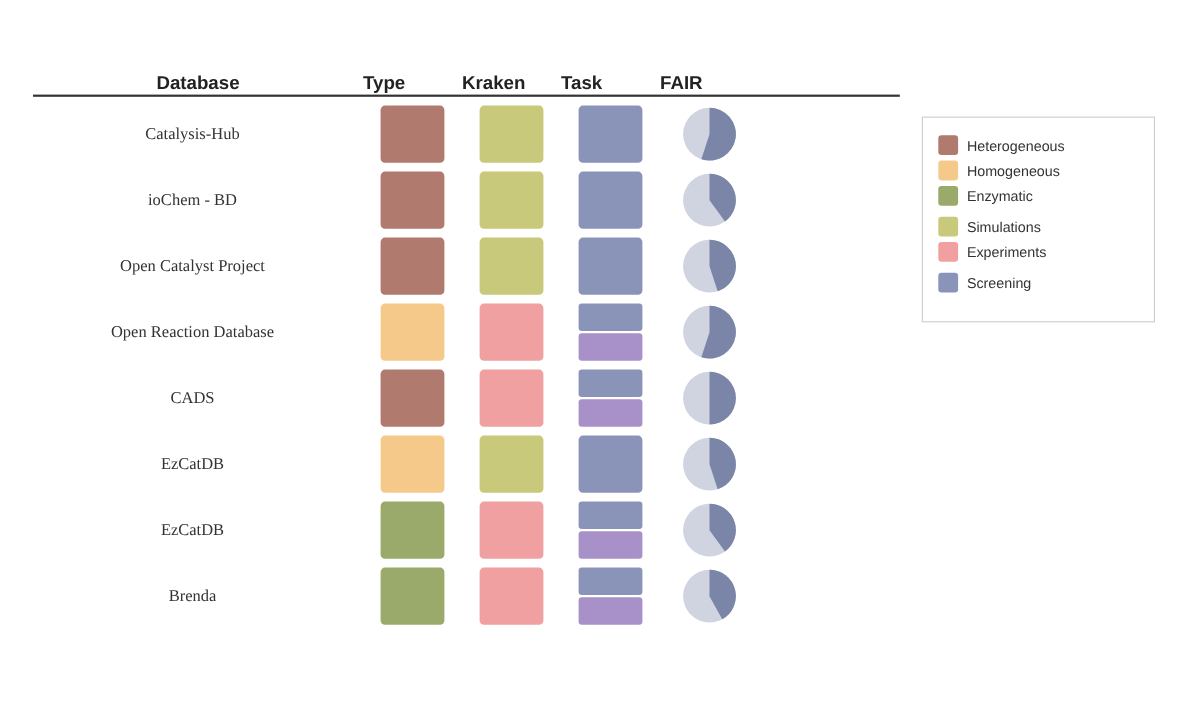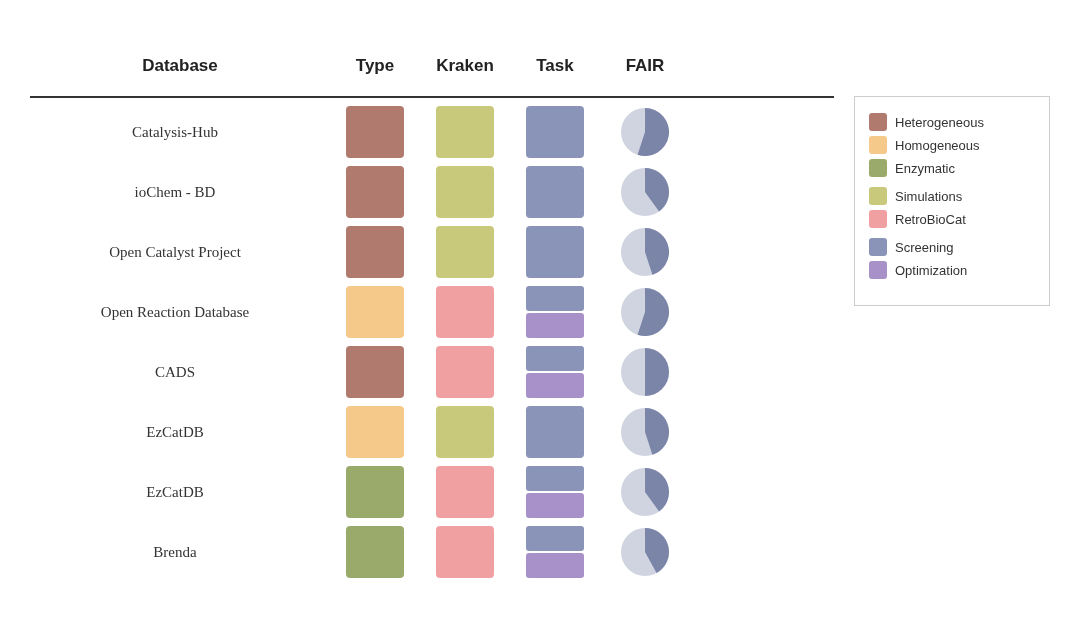--- a/index.html
+++ b/index.html
@@ -20,27 +20,26 @@
       padding: 20px 30px;
       width: 1080px;
     }
     .table-section {
       flex: 1;
     }
     .header-row {
       display: grid;
       grid-template-columns: 300px 90px 90px 90px 90px;
       border-bottom: 2px solid #333;
-      padding-bottom: 20px;
+      padding-bottom: 0;
       margin-bottom: 4px;
     }
     .header-cell {
       font-weight: 700;
       font-size: 17px;
-      text-align: center;
       color: #222;
     }
     .header-cell:first-child {
       text-align: center;
     }
     .data-row {
       display: grid;
       grid-template-columns: 300px 90px 90px 90px 90px;
       align-items: center;
       padding: 4px 0;
@@ -76,21 +75,21 @@
     .pie-container {
       width: 52px;
       height: 52px;
     }
     .pie-container svg {
       width: 52px;
       height: 52px;
     }
     
     .legend-section {
-      width: 196px;
+      width: 212px;
       margin-left: 20px;
       margin-top: 40px;
       border: 1px solid #ccc;
       padding: 16px 14px;
       background: #fff;
     }
     .legend-group {
       margin-bottom: 10px;
     }
     .legend-item {
@@ -300,28 +299,24 @@
       <span class="legend-label">Enzymatic</span>
     </div>
         </div>
         <div class="legend-group">
           <div class="legend-item">
       <div class="legend-swatch" style="background:#c8c97a"></div>
       <span class="legend-label">Simulations</span>
     </div>
           <div class="legend-item">
       <div class="legend-swatch" style="background:#f0a0a0"></div>
-      <span class="legend-label">RetroBioCat</span>
+      <span class="legend-label">Experiments</span>
     </div>
         </div>
         <div class="legend-group">
           <div class="legend-item">
       <div class="legend-swatch" style="background:#8a94b8"></div>
       <span class="legend-label">Screening</span>
     </div>
-          <div class="legend-item">
-      <div class="legend-swatch" style="background:#a890c8"></div>
-      <span class="legend-label">Optimization</span>
-    </div>
         </div>
       </div>
   </div>
 </div>
 
 </body></html>

